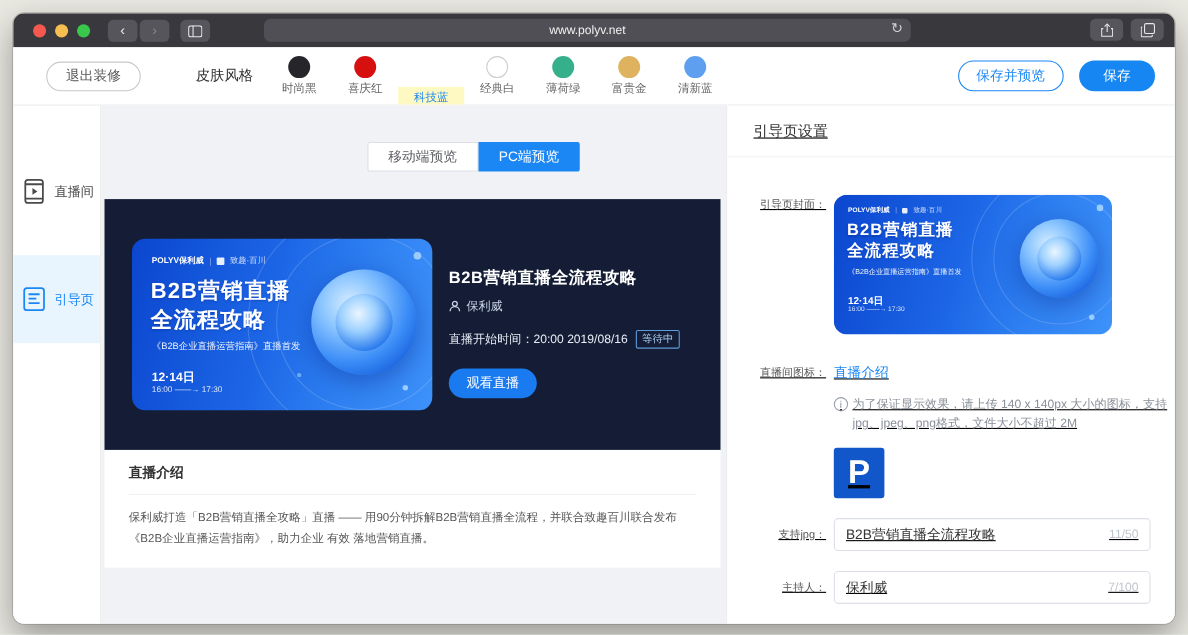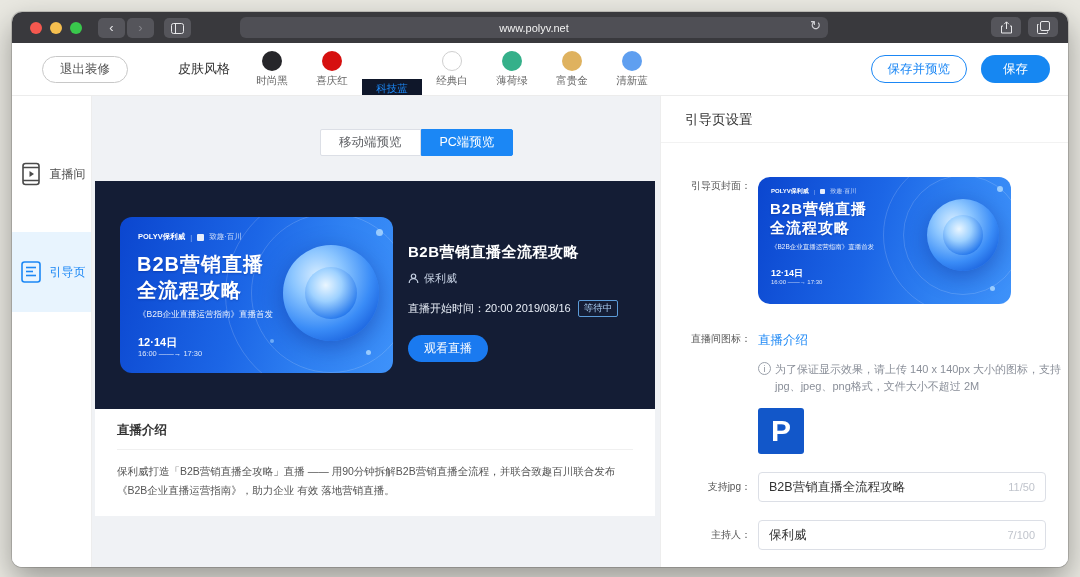--- a/index.html
+++ b/index.html
@@ -30,37 +30,37 @@
   
   .toolbar { height:53px; background:#fff; border-bottom:1px solid #ececec; display:flex; align-items:center; position:relative; }
   .exit-btn { margin-left:30px; height:27px; padding:0 17px; border:1px solid #c8c8c8; border-radius:15px;
     background:#fff; color:#555; font-size:12.5px; cursor:pointer; }
   .skin-label { margin-left:50px; color:#333; font-size:13px; }
   .swatches { display:flex; margin-left:12px; height:100%; align-items:stretch; }
   .swatch { width:60px; display:flex; flex-direction:column; align-items:center; justify-content:center; gap:3px; cursor:pointer; }
   .swatch .c { width:20px; height:20px; border-radius:50%; }
   .swatch .c.ringed { border:1px solid #cfcfcf; }
   .swatch .t { font-size:10.5px; color:#666; }
-  .swatch.selected { background:#0f172a;margin-top:36px; }
+  .swatch.selected { background:#fef9c3;margin-top:36px; }
   .swatch.selected .t { color:#1b87f5; }
   .toolbar-right { position:absolute; right:18px; display:flex; gap:14px; }
   .btn-outline { height:28px; padding:0 16px; border:1px solid #1b87f5; border-radius:15px; background:#fff;
     color:#1b87f5; font-size:12.5px; cursor:pointer; }
   .btn-primary { height:28px; padding:0 22px; border:none; border-radius:15px; background:#1687f2;
     color:#fff; font-size:12.5px; cursor:pointer; }
 
   
   .app-body { display:flex; height:471px; background:#f0f2f5; }
   .side { width:80px; background:#fff; border-right:1px solid #ededed; padding-top:38px; flex-shrink:0; }
   .side-item { height:80px; display:flex; align-items:center; justify-content:center;
     gap:6px; color:#4a4a4a; font-size:12px; cursor:pointer; margin-bottom:18px; }
   .side-item.active { background:#e8f4fe; color:#1b87f5; }
 
   .preview-col { flex:1; position:relative; }
-  .tabs { position:absolute; left:228px; top:33px; display:flex; }
+  .tabs { position:absolute; left:242px; top:33px; display:flex; }
   .tab { height:27px; padding:0 18px; font-size:12.5px; border:1px solid #dcdfe6; background:#fff;
     color:#606266; cursor:pointer; line-height:25px; }
   .tab.first { border-radius:2px 0 0 2px; }
   .tab.active { background:#1b87f5; border-color:#1b87f5; color:#fff; border-radius:0 2px 2px 0; }
 
   .preview-card { position:absolute; left:3px; top:85px; width:560px; }
   .hero { height:228px; background:#141d35; position:relative; }
   .hero-info { position:absolute; left:313px; top:62px; right:16px; color:#fff; }
   .hi-title { font-size:15px; font-weight:700; letter-spacing:.5px; }
   .hi-host { margin-top:9px; font-size:11px; color:#c7d2e4; display:flex; align-items:center; gap:5px; }
@@ -116,21 +116,21 @@
   .banner-sm .b-date { left:13px; top:90px; font-size:9px; }
   .banner-sm .b-time { left:13px; top:102px; font-size:6px; }
   .banner-sm .orb1 { width:120px; height:120px; right:-12px; top:-2px; }
   .banner-sm .orb2 { width:160px; height:160px; right:-32px; top:-22px; }
   .banner-sm .disc { width:72px; height:72px; right:12px; top:22px; }
   .banner-sm .disc2 { width:40px; height:40px; right:28px; top:38px; }
   .banner-sm .d1 { width:6px; height:6px; right:8px; top:9px; }
   .banner-sm .d2 { width:5px; height:5px; right:16px; bottom:13px; }
 
   
-  .settings { width:408px; background:#fff; border-left:1px solid #ededed; position:relative; flex-shrink:0; }
+  .settings { width:408px; background:#fff; border-left:1px solid #ededed; position:relative; flex-shrink:0;text-decoration:underline; }
   .set-header { padding:15px 24px 13px; font-size:13.5px; color:#333; border-bottom:1px solid #f2f2f2; }
   .srow { display:flex; padding-right:22px; }
   .slabel { width:90px; text-align:right; color:#555; font-size:10px; flex-shrink:0; padding-top:2px; }
   .scontent { margin-left:7px; flex:1; }
   .row-cover { margin-top:34px; }
   .cover-thumb { width:253px; height:127px; border-radius:2px; overflow:hidden; position:relative; cursor:pointer; }
   .row-icon { margin-top:26px; }
   .upload-link { color:#1b87f5; font-size:12.5px; text-decoration:none; cursor:pointer; }
   .hint { margin-top:12px; font-size:11px; color:#8a8f99; line-height:1.55; width:308px; display:flex; gap:4px; }
   .info-i { width:13px; height:13px; border:1px solid #9aa0aa; border-radius:50%; font-size:9px; line-height:12px;

